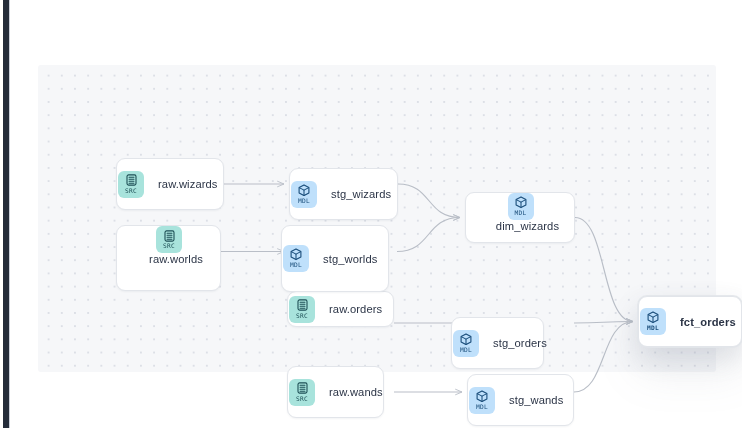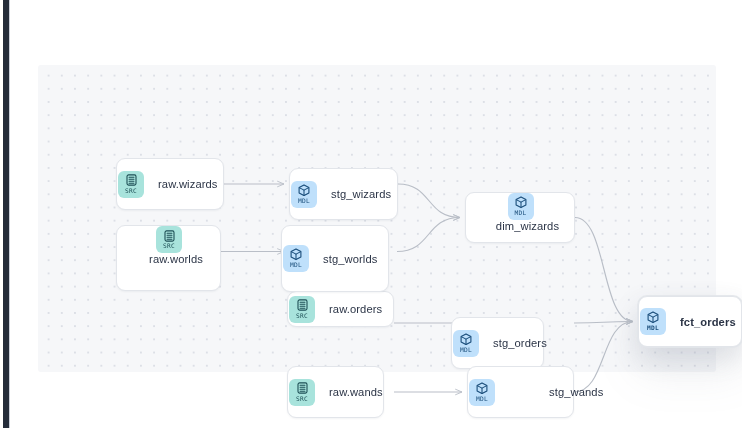--- a/index.html
+++ b/index.html
@@ -226,21 +226,21 @@
             <svg width="12" height="12.5" viewBox="0 0 12 12.5" aria-hidden="true">
               <path d="M6 0.9 L10.9 3.5 L10.9 9 L6 11.6 L1.1 9 L1.1 3.5 Z" fill="none" stroke="#1a4d7a" stroke-width="1.1" stroke-linejoin="round"></path>
               <path d="M1.25 3.6 L6 6.1 L10.75 3.6" fill="none" stroke="#1a4d7a" stroke-width="1.05" stroke-linejoin="round"></path>
               <path d="M6 6.1 L6 11.5" fill="none" stroke="#1a4d7a" stroke-width="1.05"></path>
             </svg>
           </span>
           <span class="badge-text">MDL</span>
         </div>
         <span class="node-label">stg_orders</span>
       </div>
-      <div class="node" style="left: 429px; top: 301px; width: 107px; height: 52px; gap: 40px;">
+      <div class="node" style="left: 429px; top: 309px; width: 107px; height: 52px;">
         <div class="badge mdl">
           <span>
             <svg width="12" height="12.5" viewBox="0 0 12 12.5" aria-hidden="true">
               <path d="M6 0.9 L10.9 3.5 L10.9 9 L6 11.6 L1.1 9 L1.1 3.5 Z" fill="none" stroke="#1a4d7a" stroke-width="1.1" stroke-linejoin="round"></path>
               <path d="M1.25 3.6 L6 6.1 L10.75 3.6" fill="none" stroke="#1a4d7a" stroke-width="1.05" stroke-linejoin="round"></path>
               <path d="M6 6.1 L6 11.5" fill="none" stroke="#1a4d7a" stroke-width="1.05"></path>
             </svg>
           </span>
           <span class="badge-text">MDL</span>
         </div>

